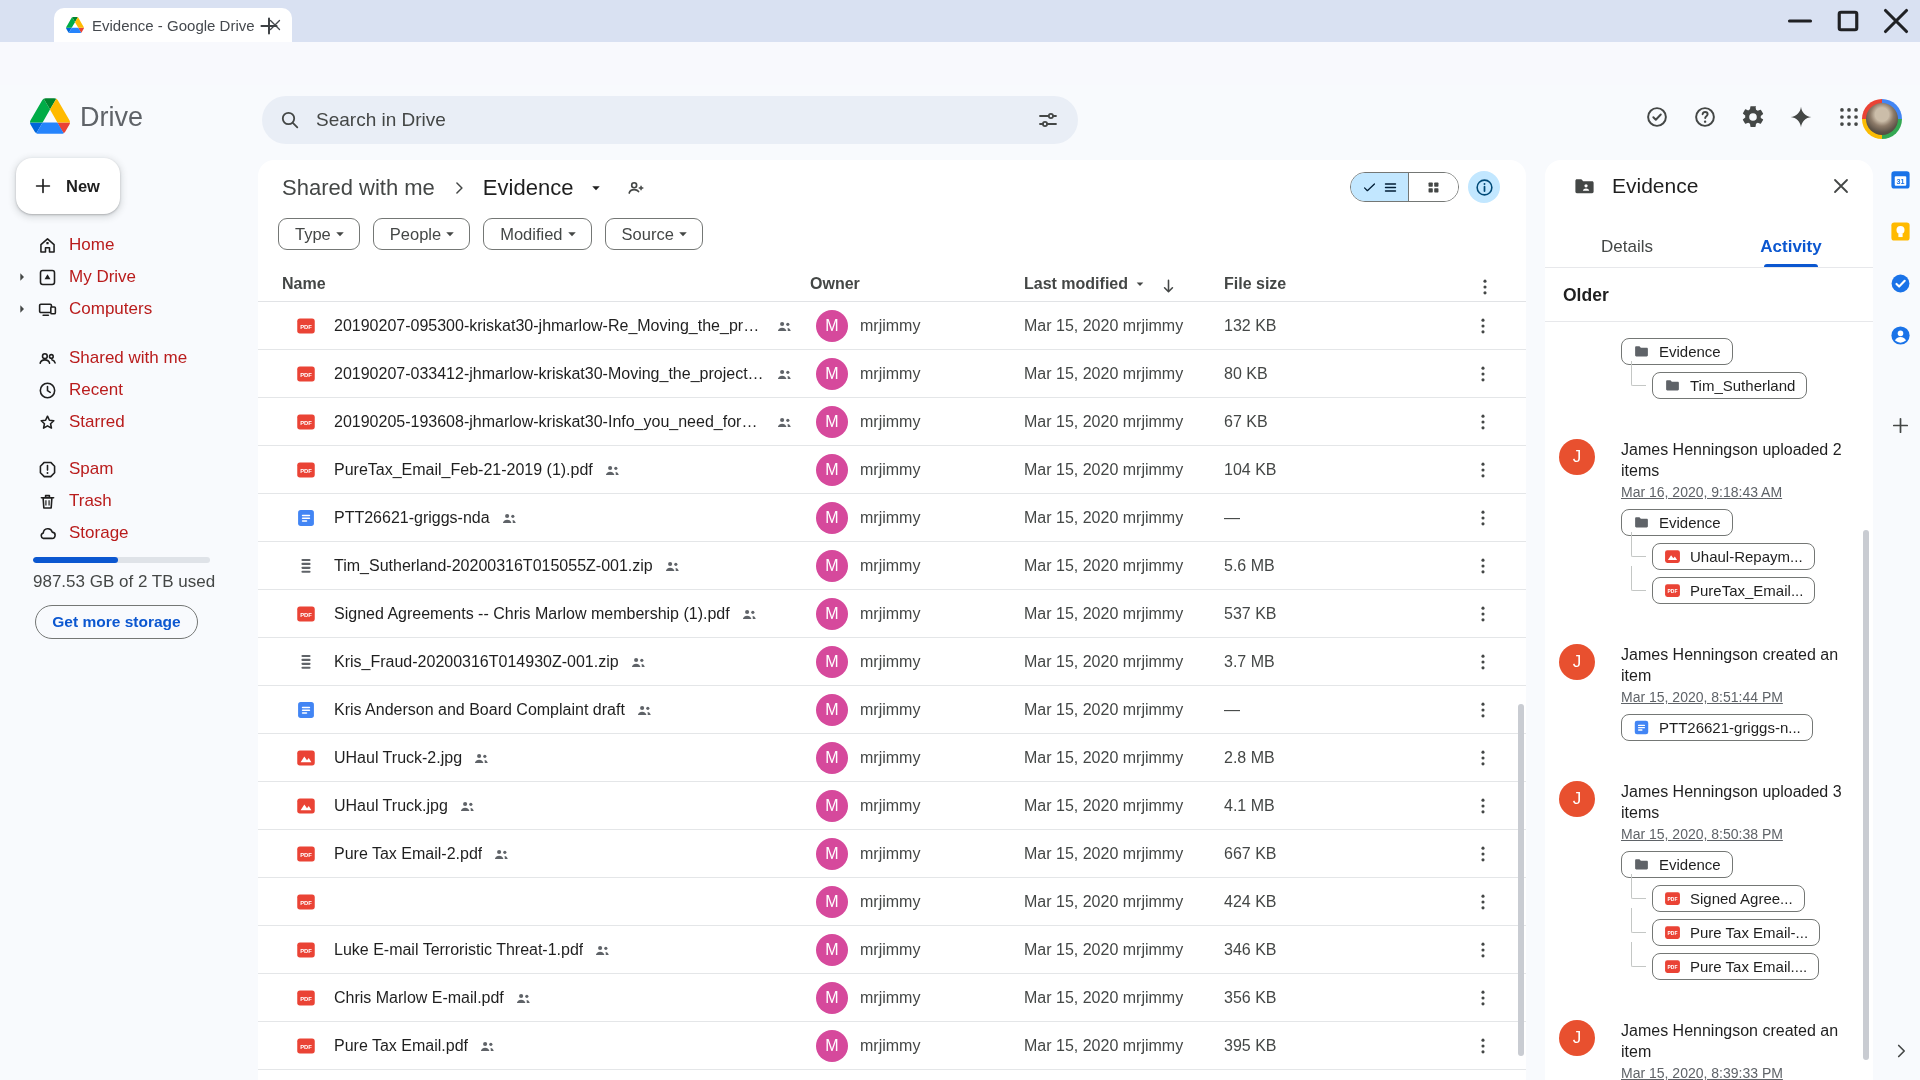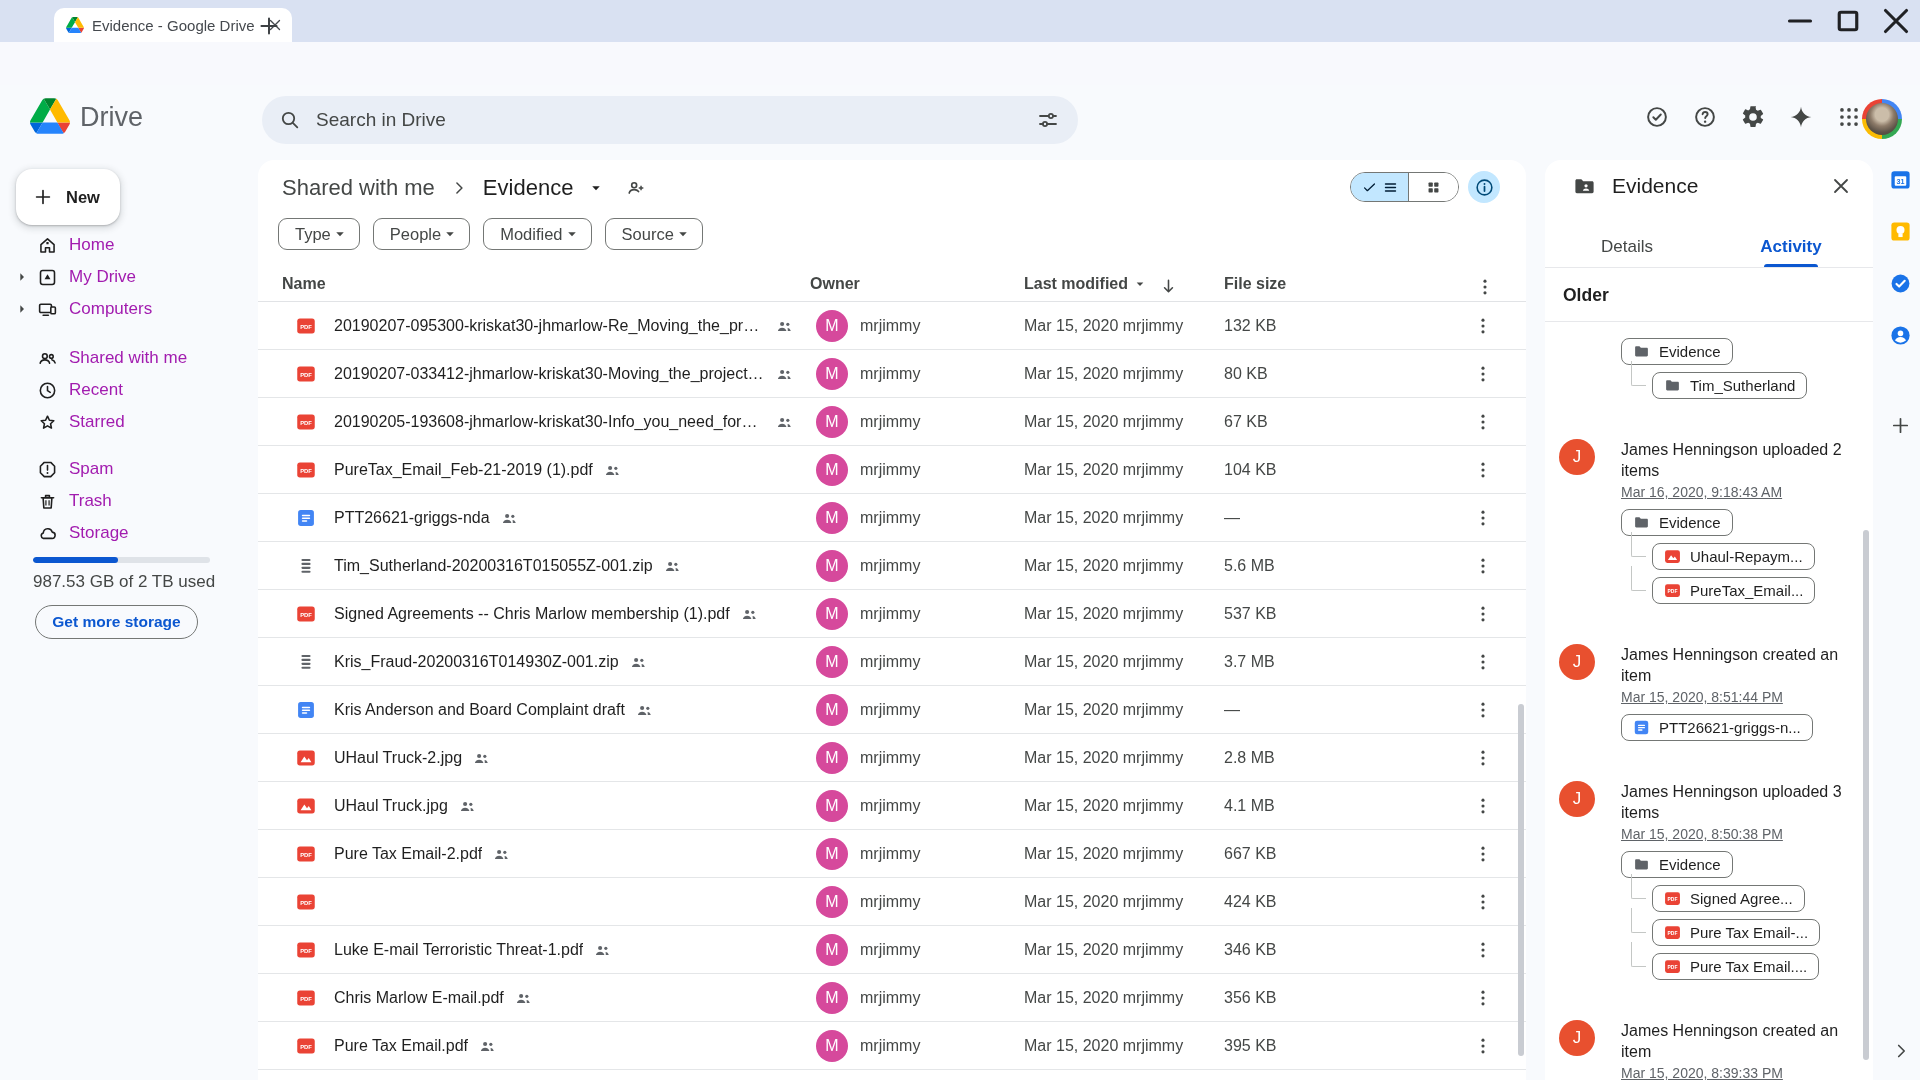--- a/index.html
+++ b/index.html
@@ -36,29 +36,29 @@
   .searchbar .s-ico { width:24px; height:24px; color:#444746; margin-right:14px; flex:0 0 auto;}
   .searchbar input { flex:1; border:none; outline:none; background:transparent; font-size:19px; color:#444746; font-family:inherit; }
   .searchbar input::placeholder { color:#444746; opacity:1; }
   .searchbar .tune-ico { width:24px; height:24px; color:#444746; flex:0 0 auto; }
   .hdr-icons { position:absolute; left:1644px; top:104px; display:flex; gap:22px; align-items:center; }
   .hdr-ico { width:26px; height:26px; color:#444746; }
   .hdr-avatar-ring { position:absolute; left:1862px; top:99px; width:40px; height:40px; border-radius:50%; background:conic-gradient(#4285f4 0 25%, #34a853 25% 50%, #fbbc04 50% 75%, #ea4335 75% 100%); display:flex; align-items:center; justify-content:center; }
   .hdr-avatar-ring .avatar-photo { width:32px; height:32px; }
 
   
-  .new-btn { position:absolute; left:16px; top:169px; width:104px; height:56px; background:#fff; border-radius:16px; box-shadow:0 1px 2px rgba(60,64,67,.3), 0 2px 6px 2px rgba(60,64,67,.15); display:flex; align-items:center; padding-left:16px; gap:12px; }
+  .new-btn { position:absolute; left:16px; top:158px; width:104px; height:56px; background:#fff; border-radius:16px; box-shadow:0 1px 2px rgba(60,64,67,.3), 0 2px 6px 2px rgba(60,64,67,.15); display:flex; align-items:center; padding-left:16px; gap:12px; }
   .new-btn .plus { width:22px; height:22px; color:#1f1f1f; }
   .new-btn .lbl { font-size:16.5px; font-weight:bold; color:#1f1f1f; }
   .side-group { position:absolute; left:0; width:250px; }
   .g0 { top:229px; } .g1 { top:342px; } .g2 { top:453px; }
   .side-item { height:32px; display:flex; align-items:center; border-radius:16px; }
   .side-chevron { width:16px; height:16px; margin-left:14px; color:#444746; flex:0 0 auto; }
   .side-ico { width:21px; height:21px; margin-left:7px; color:#1f1f1f; flex:0 0 auto; }
-  .side-label { margin-left:11px; font-size:17px; color:#a21caf; white-space:nowrap; }
+  .side-label { margin-left:11px; font-size:17px; color:#b91c1c; white-space:nowrap; }
   .storage-bar { position:absolute; left:33px; top:557px; width:177px; height:6px; border-radius:3px; background:#dfe3e8; overflow:hidden; }
   .storage-fill { height:100%; border-radius:3px; background:#0b57d0; }
   .storage-text { position:absolute; left:33px; top:572px; font-size:17px; color:#444746; }
   .get-more { position:absolute; left:35px; top:605px; width:163px; height:34px; border:1px solid #747775; border-radius:17px; display:flex; align-items:center; justify-content:center; font-size:15.5px; font-weight:bold; color:#0b57d0; background:#f8fafd; }
 
   
   .main-card { position:absolute; left:258px; top:160px; width:1268px; height:920px; background:#fff; border-radius:16px 16px 0 0; }
   .bc-row { position:absolute; left:24px; top:10px; height:36px; display:flex; align-items:center; gap:14px; }
   .bc-parent { font-size:22px; color:#444746; }
   .bc-sep { width:20px; height:20px; color:#444746; }

